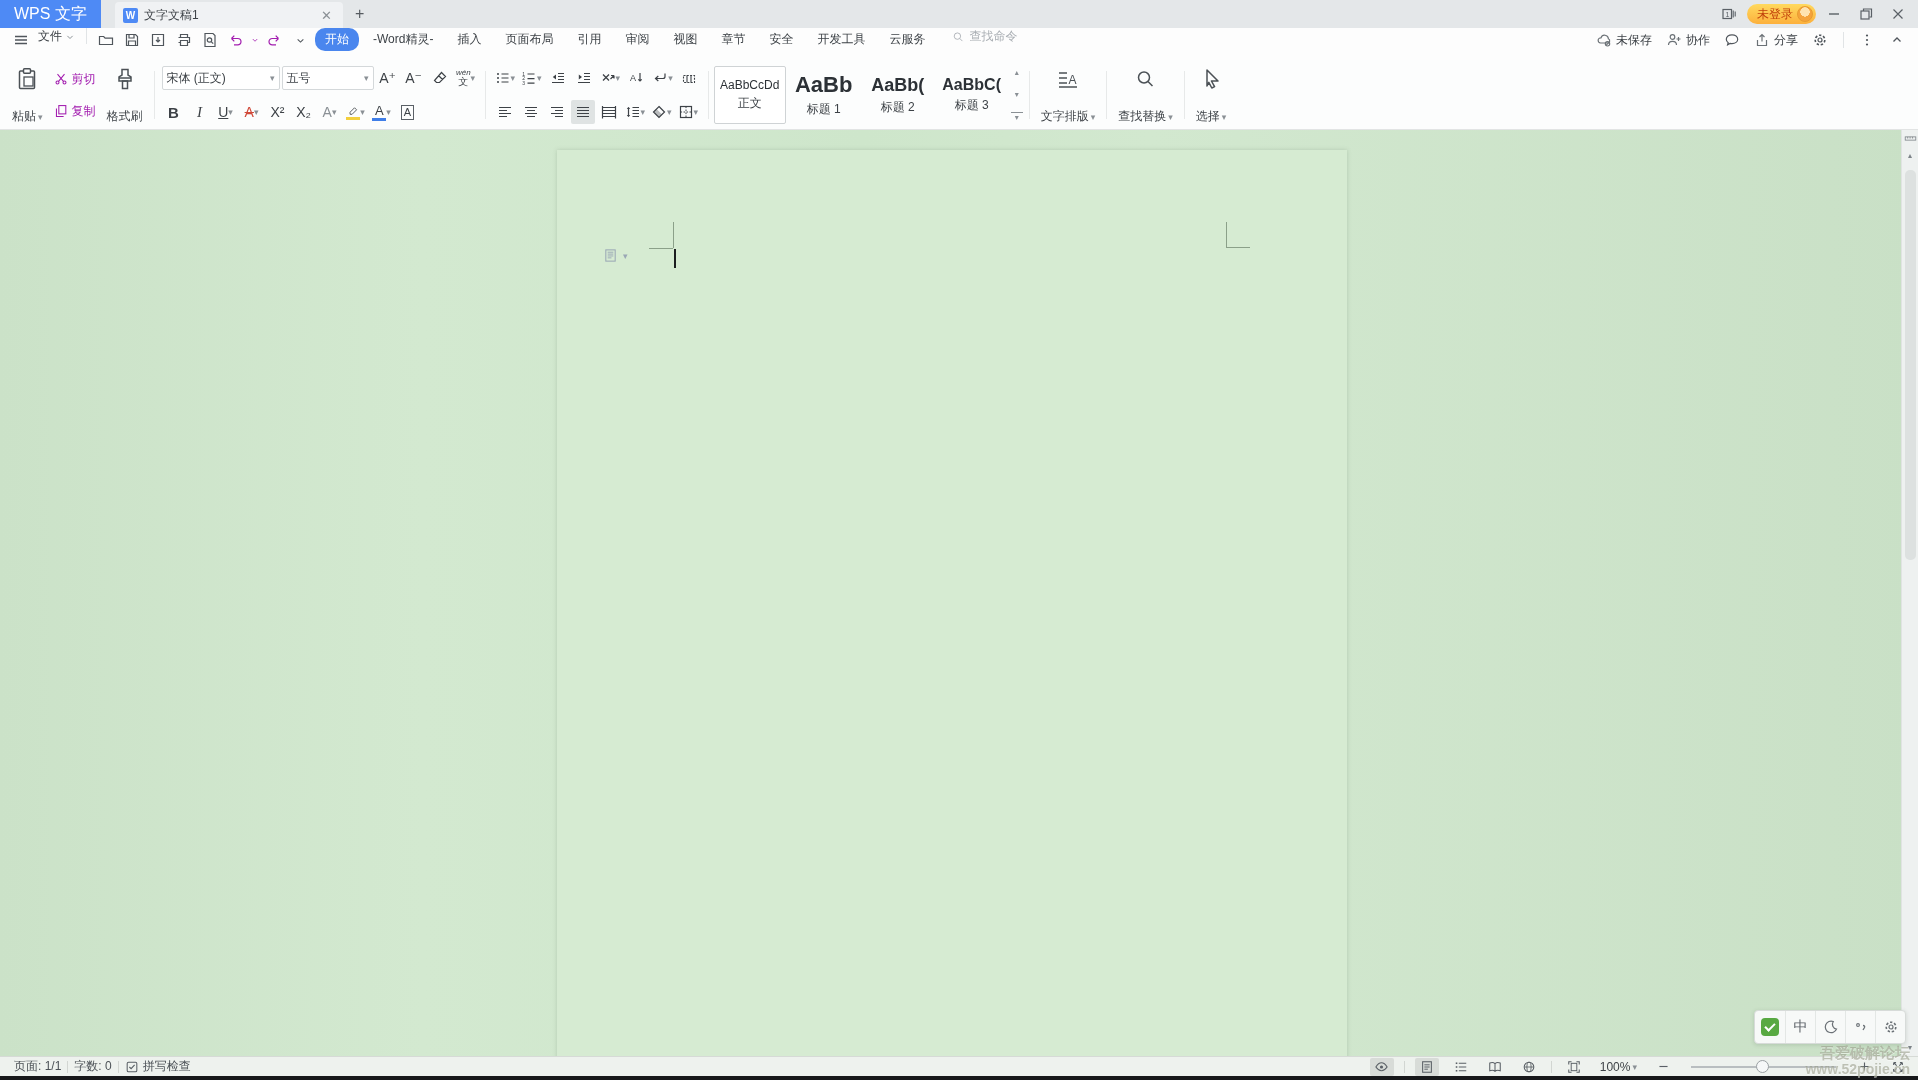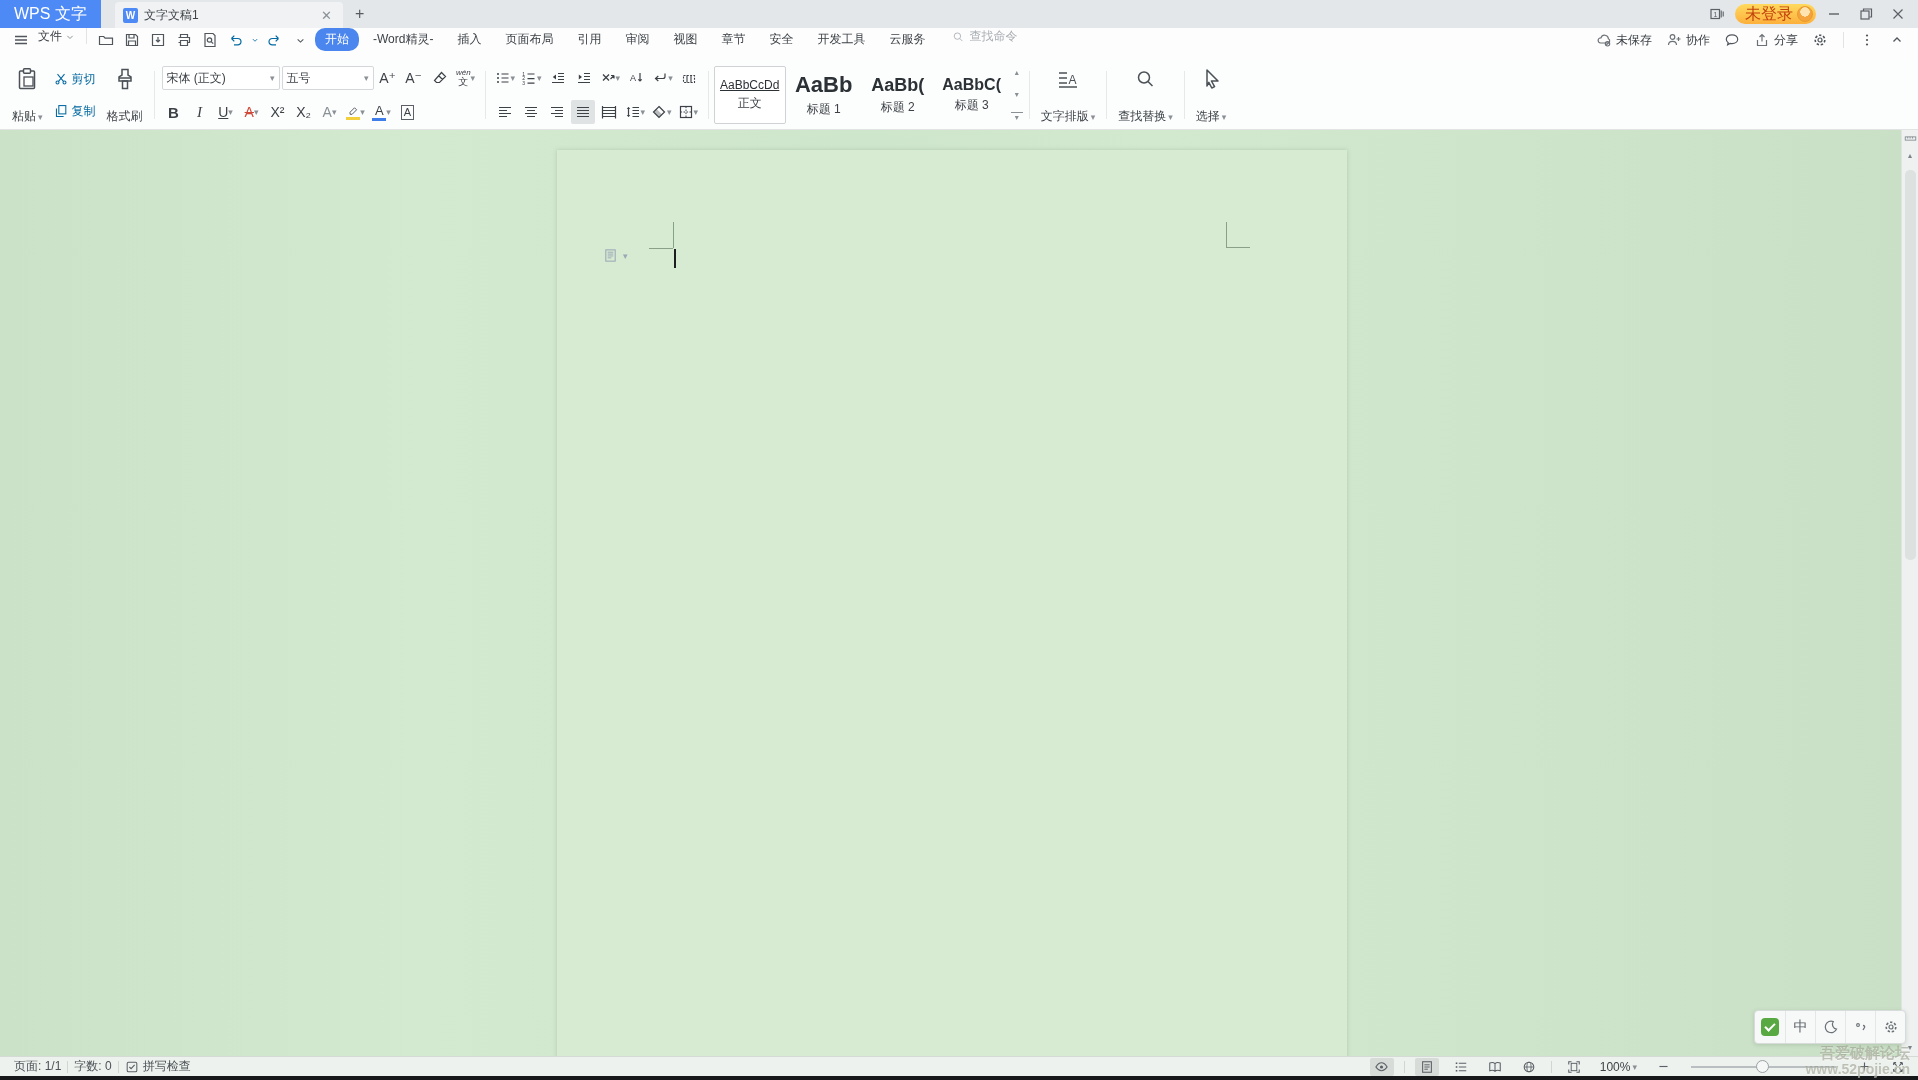--- a/index.html
+++ b/index.html
@@ -12,21 +12,21 @@
   .apptab { background:#4e8af5; color:#fff; padding:0 14px; display:flex; align-items:center; font-size:16px; }
   .doctab { background:#f0f2f4; margin-left:14px; width:228px; display:flex; align-items:center; padding:0 8px; border-radius:4px 4px 0 0; position:relative; top:2px; height:26px; }
   .doctab .wicon { width:15px; height:15px; background:#4e8af5; color:#fff; font-size:10px; font-weight:bold; display:flex; align-items:center; justify-content:center; border-radius:2px; margin-right:6px; }
   .doctab .dtitle { flex:1; font-size:12px; color:#3d4247; }
   .doctab .close { color:#8a9095; font-size:13px; padding:0 3px; }
   .newtab { color:#565b60; font-size:16px; display:flex; align-items:center; padding:0 12px; }
   .t-spacer { flex:1; }
   .winbtns { display:flex; align-items:center; gap:4px; padding-right:6px; }
   .wdocs { width:22px; height:16px; border:0; color:#5a6066; display:flex; align-items:center; }
   .loginpill { background:linear-gradient(#ffd95e,#fcb03c); border-radius:10px; height:20px; display:flex; align-items:center; padding:0 3px 0 10px; gap:4px; }
-  .loginpill .ltext { color:#c2410b; font-size:16px;font-family:Liberation Mono, monospace; }
+  .loginpill .ltext { color:#c2410b; font-size:12px;font-family:Liberation Mono, monospace; }
   .loginpill .avatar { width:16px; height:16px; border-radius:50%; background:radial-gradient(circle at 50% 35%, #ffe3b0 40%, #f5a33c 42%); border:1px solid #e89b2f; }
   .winbtn { width:28px; height:22px; display:flex; align-items:center; justify-content:center; color:#5a6066; }
 
   
   .menubar { height:32px; background:#fdfdfd; display:flex; align-items:flex-start; padding:0 8px; flex:0 0 auto; }
   .mb-ic { display:flex; align-items:center; justify-content:center; width:26px; height:24px; color:#50565c; }
   .filebtn { display:flex; align-items:center; gap:2px; padding:0 4px; color:#3d4247; }
   .msep { width:1px; height:16px; background:#e1e4e6; margin:0 6px; }
   .mtab { padding:3px 10px; margin:0 2px; color:#3d4247; border-radius:10px; white-space:nowrap; }
   .mtab.active { background:#4a86ee; color:#fff; }
@@ -36,21 +36,21 @@
   .carets { font-size:9px; color:#8a9095; }
 
   
   .ribbon { height:70px; background:#fcfdfd; border-bottom:1px solid #e2e4e4; display:flex; align-items:stretch; padding:3px 6px 2px 6px; flex:0 0 auto; }
   .rsep { width:1px; background:#e7e9e9; margin:8px 5px; }
   .rsec { display:flex; align-items:stretch; }
   .bigbtn { display:flex; flex-direction:column; align-items:center; justify-content:space-between; padding:4px 6px 2px; color:#3d4247; }
   .bigbtn .blabel { font-size:12px; display:flex; align-items:center; gap:2px; }
   .stackcol { display:flex; flex-direction:column; justify-content:space-around; }
   .smallbtn { display:flex; align-items:center; gap:4px; padding:2px 5px; color:#3d4247; }
-  .smallbtn.disabled, .mb-ic.disabled { color:#0369a1; }
+  .smallbtn.disabled, .mb-ic.disabled { color:#a21caf; }
   .fontsec { display:flex; flex-direction:column; justify-content:space-between; padding:3px 2px; }
   .frow { display:flex; align-items:center; gap:2px; }
   .combo { border:1px solid #d4d8da; background:#fff; height:24px; display:flex; align-items:center; padding:0 4px; border-radius:2px; }
   .combo .cval { flex:1; font-size:12px; color:#3d4247; }
   .combo .carets { margin-left:4px; }
   .fbtn { min-width:24px; height:24px; display:flex; align-items:center; justify-content:center; color:#3d4247; border-radius:2px; padding:0 2px; }
   .fbtn.active { background:#dfe3e3; }
   .glyph { font-size:14px; }
   .g-bold { font-weight:bold; font-size:15px; }
   .g-italic { font-style:italic; font-family:"Liberation Serif",serif; font-size:15px; }
@@ -63,21 +63,21 @@
   .fontcolor { display:flex; flex-direction:column; align-items:center; line-height:1; }
   .fontcolor .fa { font-size:13px; }
   .fontcolor .bar { width:14px; height:3px; background:#3f7ee8; margin-top:1px; }
   .hlbar { width:14px; height:3px; background:#f3cf3c; margin-top:1px; }
   .charborder { border:1px solid #5a6066; font-size:11px; padding:0 2px; line-height:13px; }
 
   .stylegal { display:flex; align-items:center; gap:2px; padding:3px 0; }
   .stylecard { width:72px; height:58px; display:flex; flex-direction:column; align-items:center; justify-content:center; border:1px solid transparent; border-radius:2px; overflow:hidden; }
   .stylecard.sel { border-color:#cfd3d5; background:#fff; }
   .sprev { white-space:nowrap; color:#2c3136; }
-  .sprev.p0 { font-size:12px;text-decoration:underline; }
+  .sprev.p0 { font-size:12px; }
   .sprev.p1 { font-size:22px; font-weight:bold; }
   .sprev.p2 { font-size:18px; font-weight:bold; }
   .sprev.p3 { font-size:16px; font-weight:bold; }
   .slabel { font-size:12px; color:#3d4247; margin-top:3px; }
   .galscroll { display:flex; flex-direction:column; justify-content:space-between; height:58px; padding:2px 1px; color:#8a9095; font-size:8px; }
   .galscroll span { display:block; text-align:center; width:12px; }
   .morebtn { border-top:1px solid #8a9095; }
 
   .ic { width:16px; height:16px; display:block; }
   .ic22 { width:24px; height:24px; display:block; }

